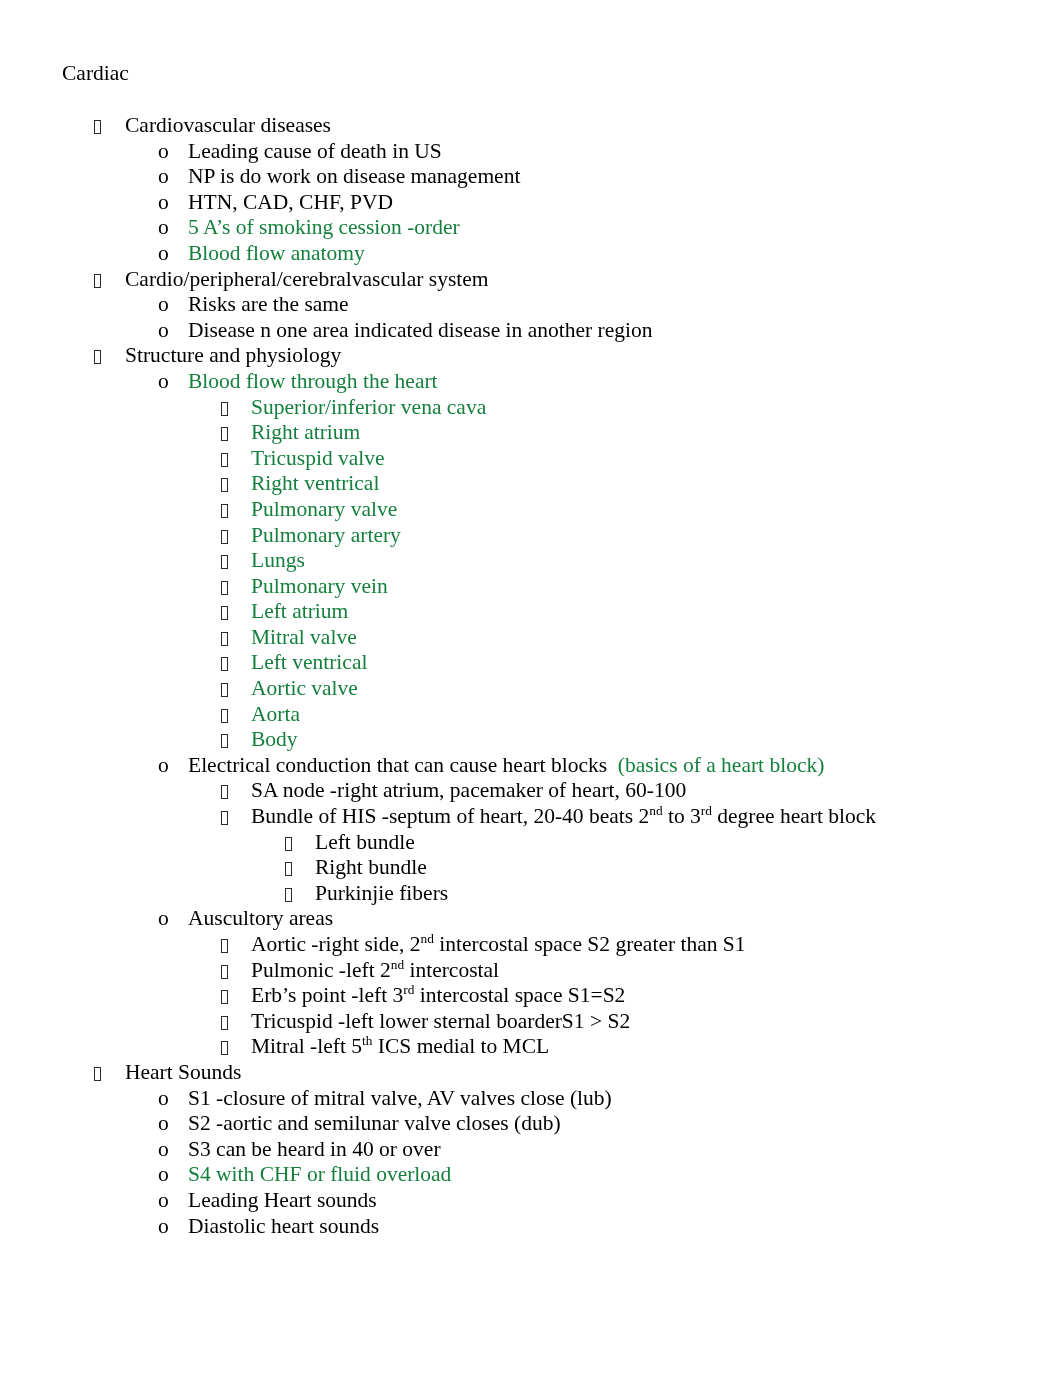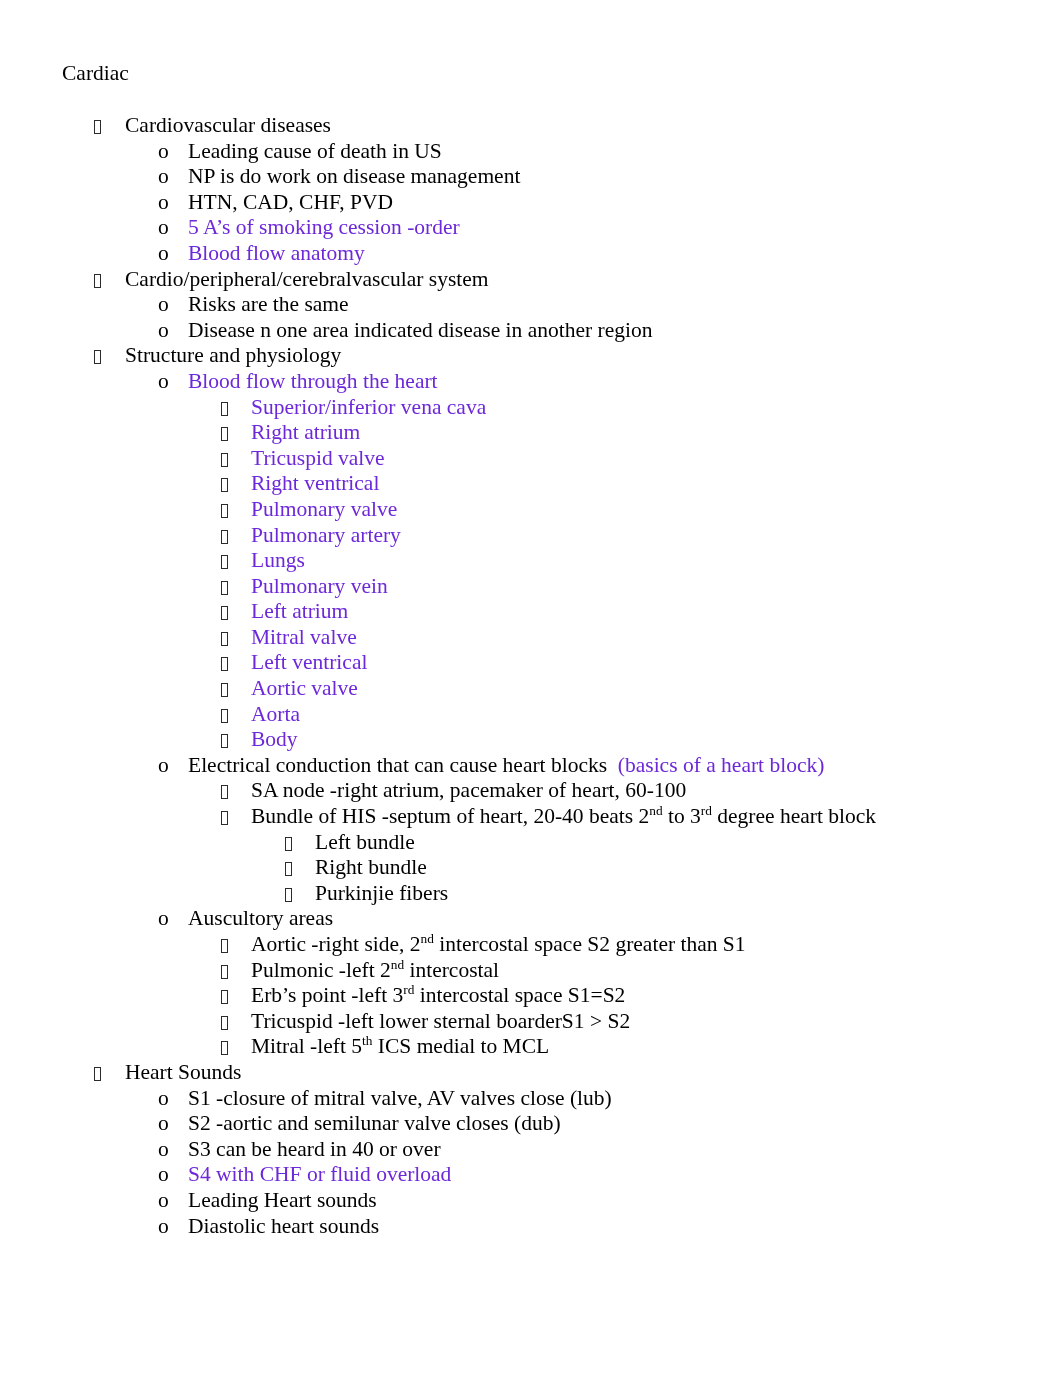--- a/index.html
+++ b/index.html
@@ -70,21 +70,21 @@
 
   .lvl2 > .marker { left: 158px; }
   .lvl2 > .txt    { left: 188px; }
 
   .lvl3 > .marker { left: 221px; }
   .lvl3 > .txt    { left: 251px; }
 
   .lvl4 > .marker { left: 285px; }
   .lvl4 > .txt    { left: 315px; }
 
-  .red  { color: #6d28d9; }
+  .red  { color: #15803d; }
   .blk  { color: #000000; }
 
   sup {
     font-size: 0.62em;
     vertical-align: super;
     line-height: 0;
   }
 </style>
 </head>
 <body>

